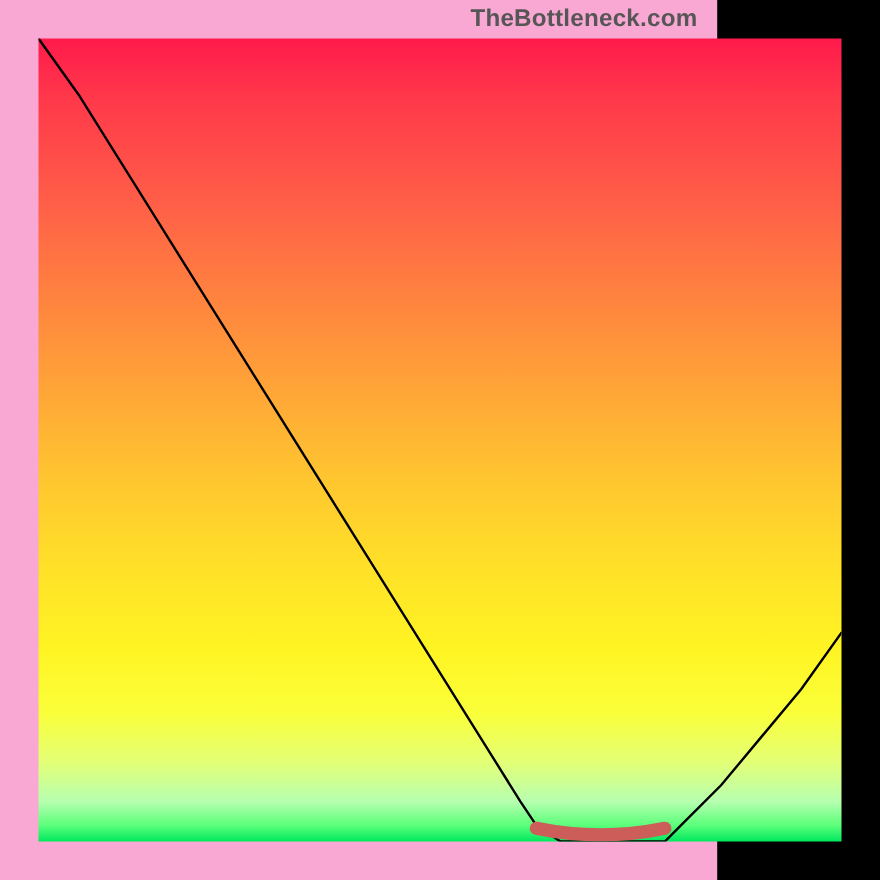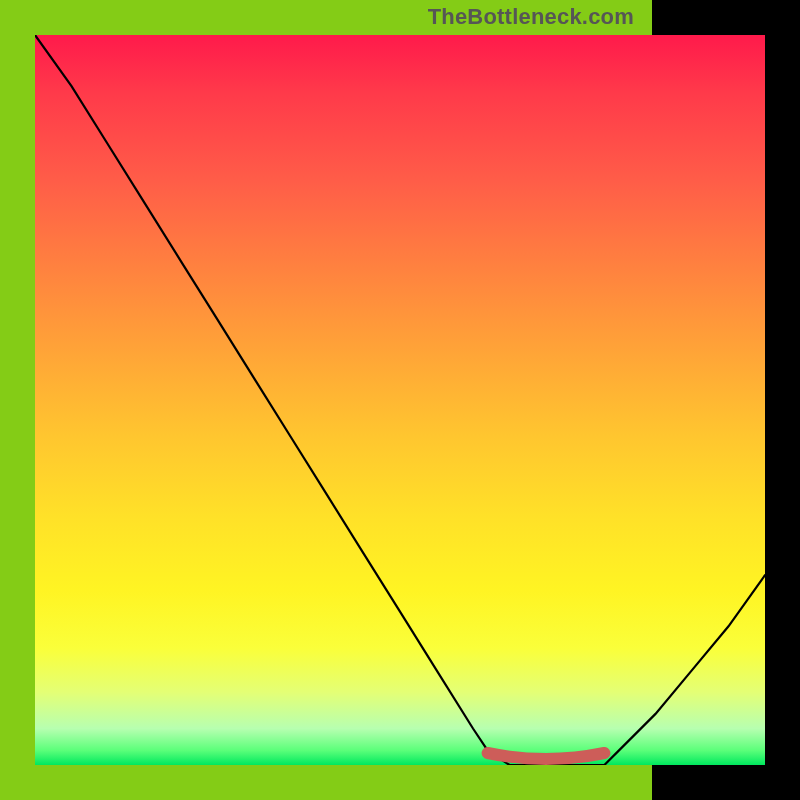--- a/index.html
+++ b/index.html
@@ -1,21 +1,21 @@
 <!DOCTYPE html>
 <html><head>
 <meta charset="utf-8">
 <style>
   * { margin: 0; padding: 0; box-sizing: border-box; }
   html, body { width: 800px; height: 800px; overflow: hidden; background: #000; }
   .frame {
     position: relative;
     width: 652px;
     height: 800px;
-    background: #84cc16;
+    background: #f9a8d4;
   }
   .watermark {
     position: absolute;
     top: 4px;
     right: 18px;
     font-family: Arial, Helvetica, sans-serif;
     font-size: 22px;
     font-weight: 600;
     color: #565656;
     letter-spacing: 0.2px;

